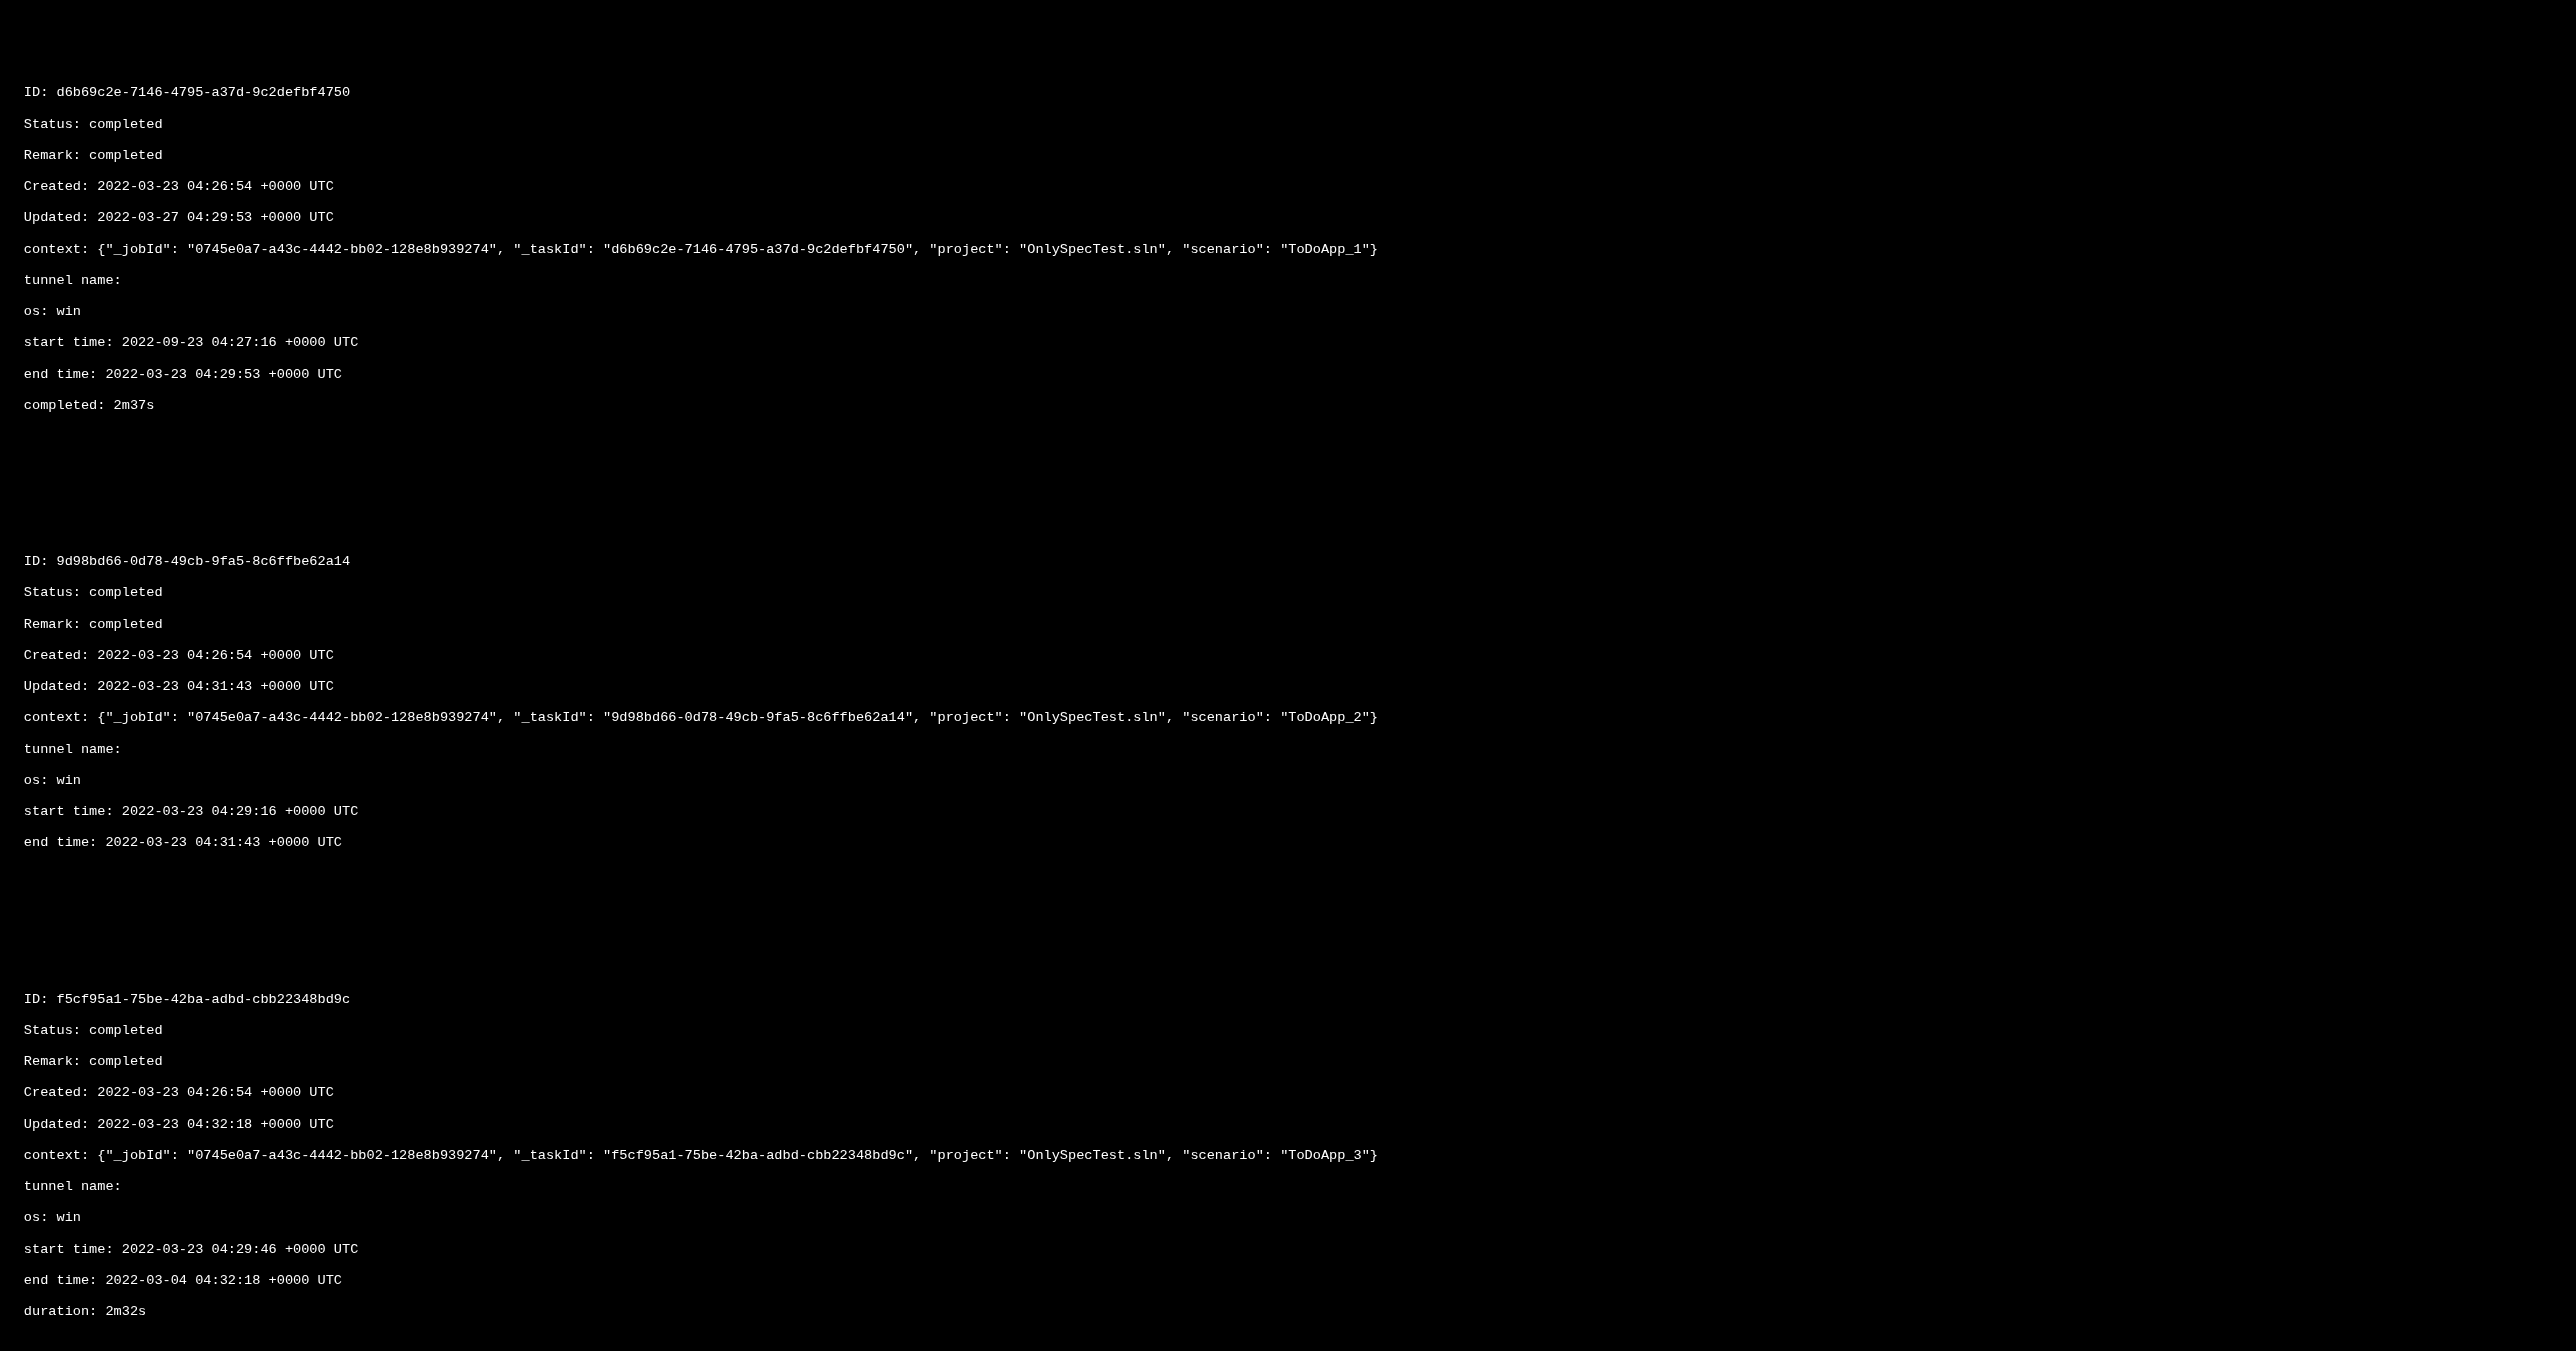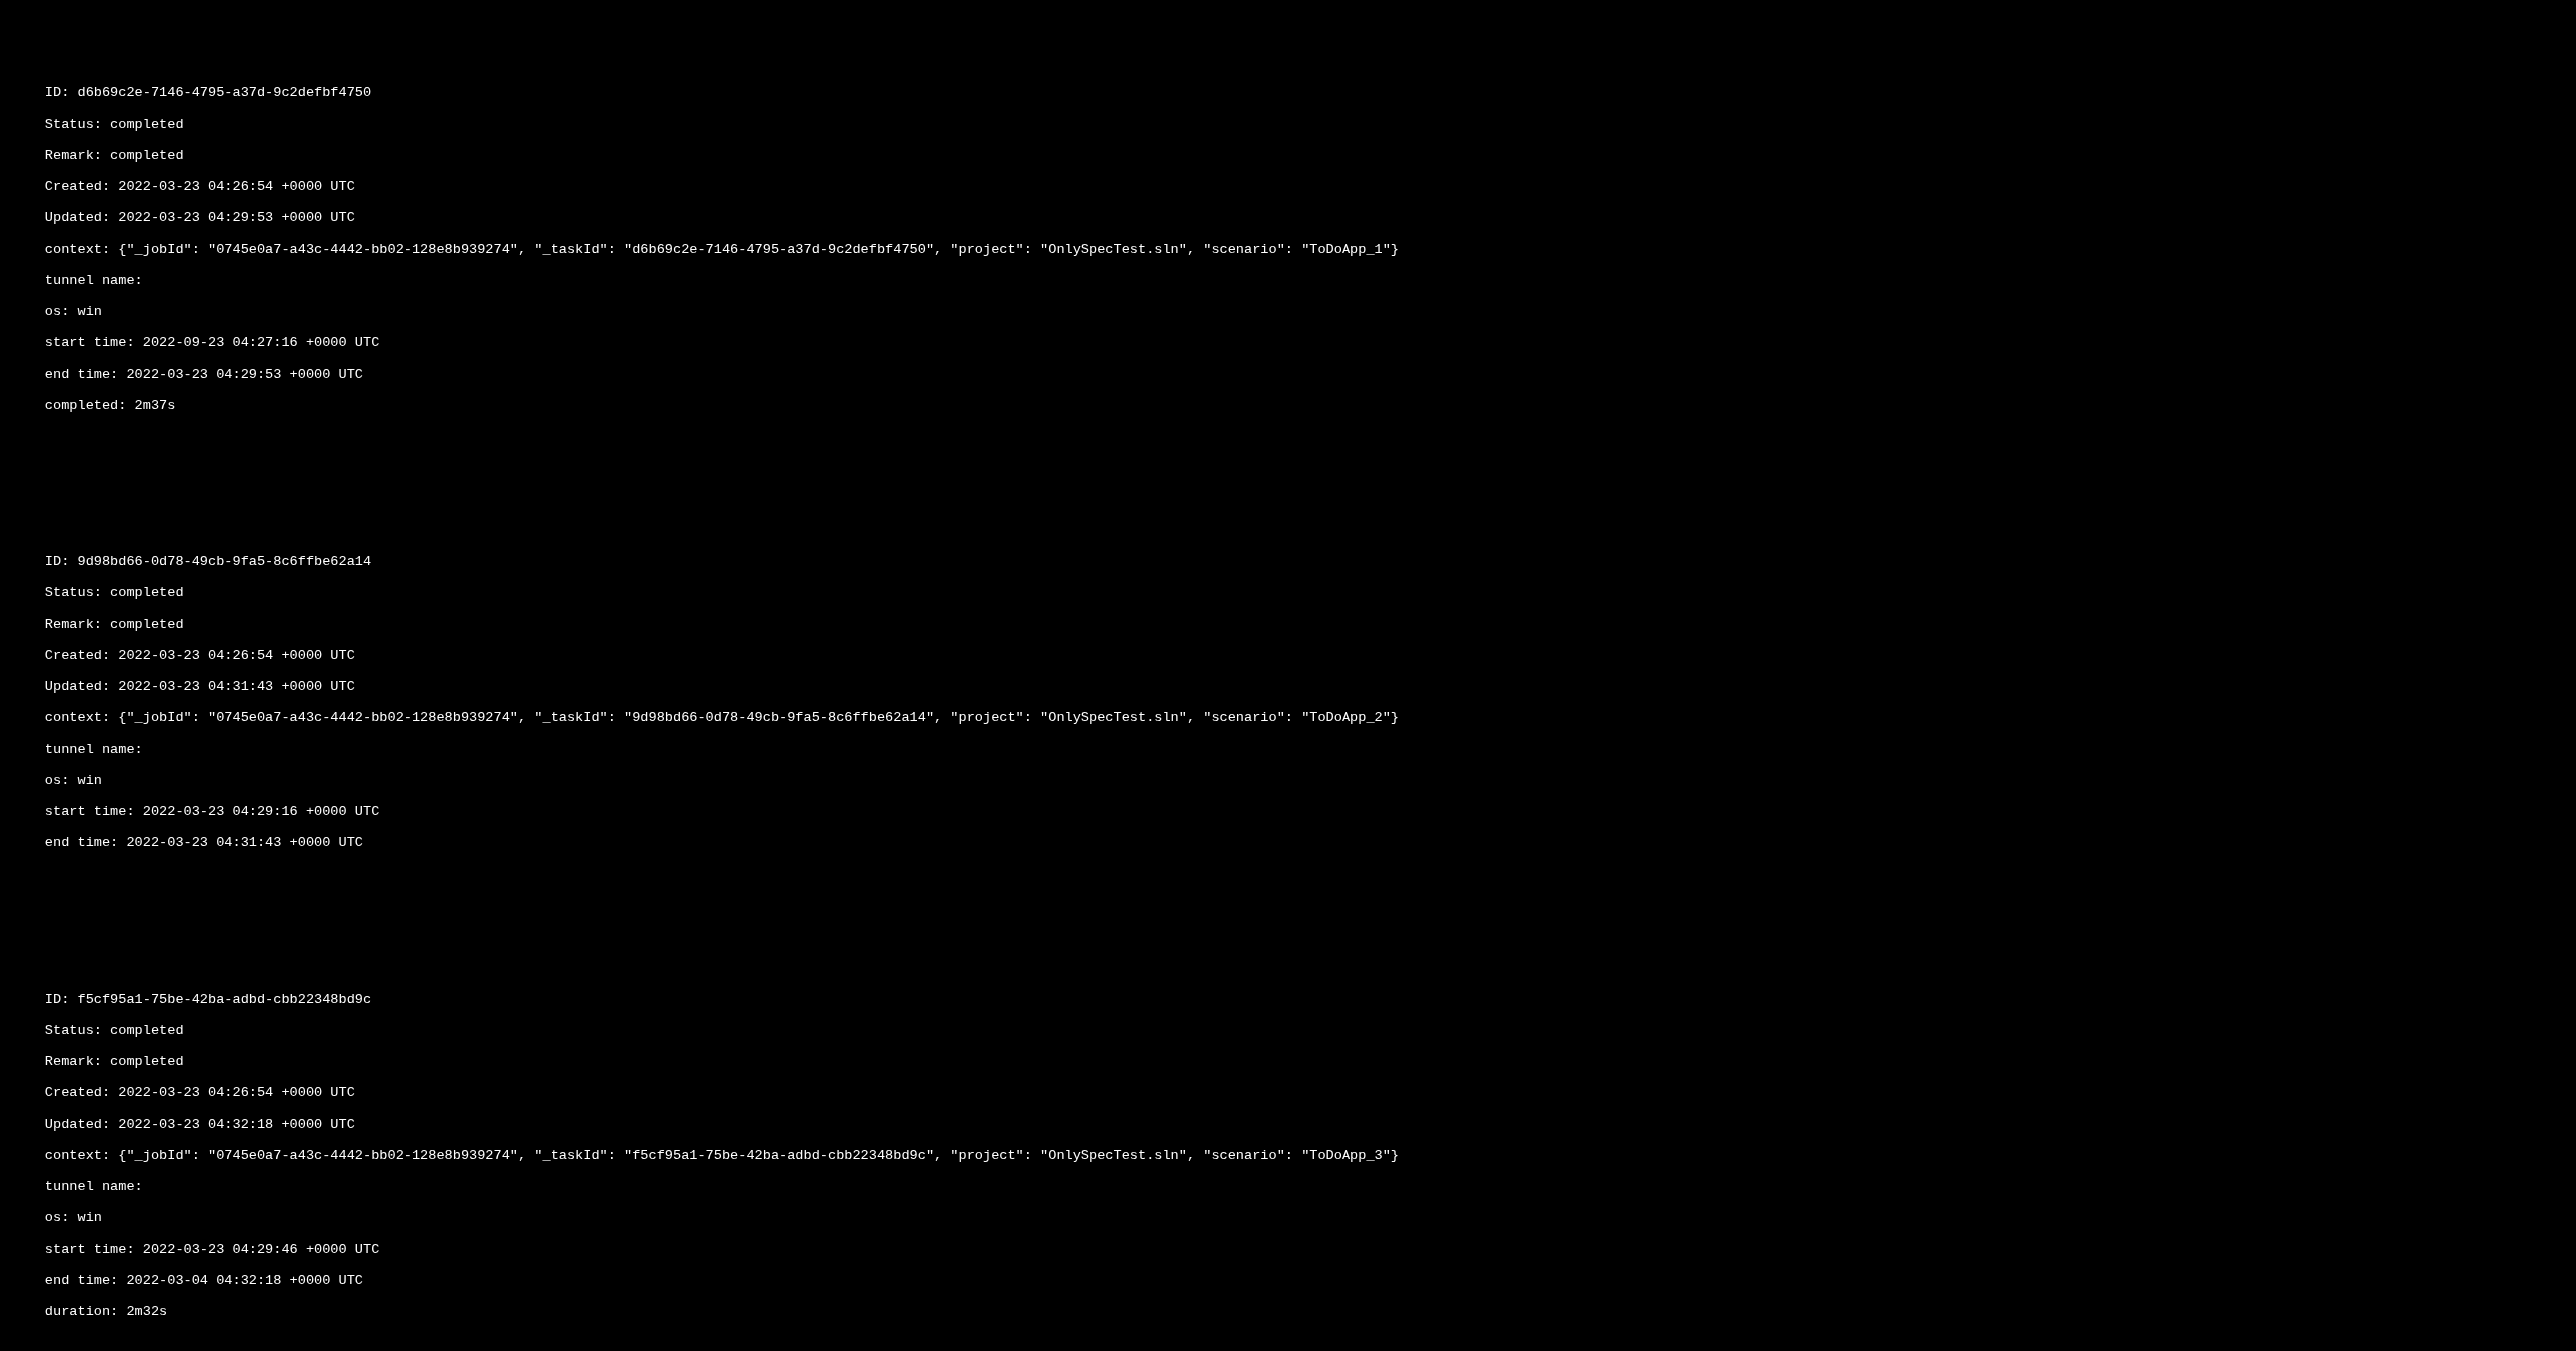--- a/index.html
+++ b/index.html
@@ -22,34 +22,33 @@
       margin-bottom: 0;
     }
     .blank-line {
       height: 1.15em;
     }
     .indent {
       margin-left: 0.55em;
     }
     .line {
       white-space: pre;
-      margin-left: 21px;
     }
   </style>
 </head>
 <body>
 
 
 
 <div class="block indent">
 <div class="line">ID: d6b69c2e-7146-4795-a37d-9c2defbf4750</div>
 <div class="line">Status: completed</div>
 <div class="line">Remark: completed</div>
 <div class="line">Created: 2022-03-23 04:26:54 +0000 UTC</div>
-<div class="line">Updated: 2022-03-23 04:29:53 +0000 UTC</div>
+<div class="line">Updated: 2022-03-27 04:29:53 +0000 UTC</div>
 <div class="line">context: {"_jobId": "0745e0a7-a43c-4442-bb02-128e8b939274", "_taskId": "d6b69c2e-7146-4795-a37d-9c2defbf4750", "project": "OnlySpecTest.sln", "scenario": "ToDoApp_1"}</div>
 <div class="line">tunnel name:</div>
 <div class="line">os: win</div>
 <div class="line">start time: 2022-09-23 04:27:16 +0000 UTC</div>
 <div class="line">end time: 2022-03-23 04:29:53 +0000 UTC</div>
 <div class="line">completed: 2m37s</div>
 </div>
 
 <div class="blank-line"></div>
 <div class="blank-line"></div>

